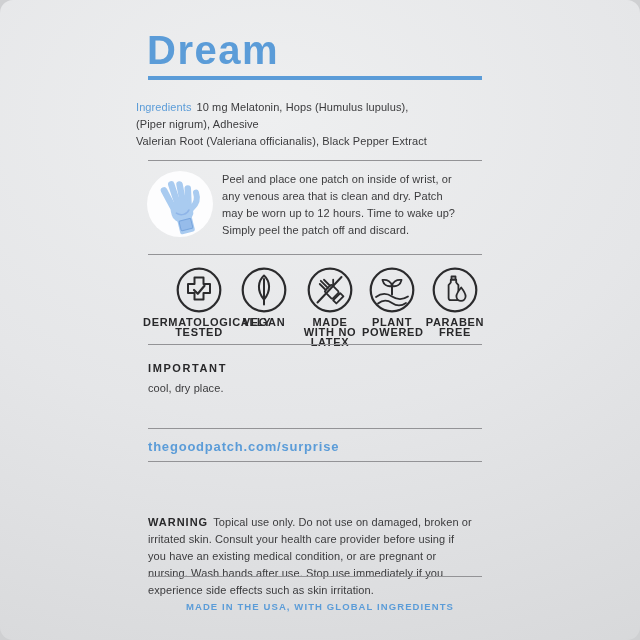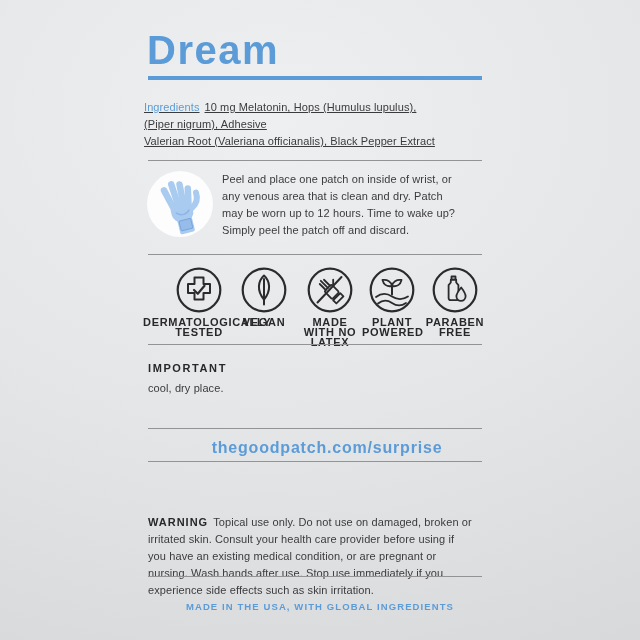--- a/index.html
+++ b/index.html
@@ -1,38 +1,39 @@
 <!DOCTYPE html>
 <html><head>
 <meta charset="utf-8">
 <style>
   html,body{margin:0;padding:0;background:#cfd0d2;}
   .page{
     position:relative;width:640px;height:640px;overflow:hidden;
     background:radial-gradient(140% 105% at 42% 18%, #eeeff0 0%, #e5e6e8 45%, #d4d5d7 100%);
     font-family:"Liberation Sans", sans-serif;
     color:#3b3b3d;
+    border-radius:13px;
   }
   .title{
     position:absolute;left:147px;top:30px;
     font-size:40px;line-height:1;font-weight:700;letter-spacing:1.5px;
     color:#5b9cd8;
   }
   .title-rule{position:absolute;left:148px;top:76px;width:334px;height:4px;background:#5b9cd8;}
   .hr{position:absolute;left:148px;width:334px;border-top:1px solid #939396;height:0;}
   .hr1{top:160px;} .hr2{top:254px;} .hr3{top:344px;}
   .hr4{top:428px;} .hr5{top:461px;} .hr6{top:576px;}
 
   .para{position:absolute;font-size:11px;line-height:17px;letter-spacing:.1px;}
   .para .line{white-space:nowrap;}
   .lead{margin-right:5px;}
   .blue{color:#5b9cd8;}
   .boldlead{font-weight:700;letter-spacing:1px;color:#28282a;}
 
-  .ingredients{left:144px;top:99px;text-decoration:underline;}
+  .ingredients{left:136px;top:99px;}
   .usage{left:222px;top:171px;}
 
   .hand{position:absolute;left:147px;top:171px;width:66px;height:66px;}
 
   .badge{position:absolute;top:266px;text-align:center;}
   .badge svg{display:block;margin:0 auto;}
   .badge .blabel{
     margin-top:3px;font-size:11px;font-weight:700;letter-spacing:.7px;
     line-height:10px;color:#28282a;
   }
@@ -43,22 +44,22 @@
   .b5{left:425px;width:60px;}
 
   .imp-head{
     position:absolute;left:148px;top:362px;
     font-size:11px;font-weight:700;letter-spacing:1.6px;color:#28282a;
   }
   .important-body{left:148px;top:380px;}
   .warning{left:148px;top:476px;margin-top:38px;}
 
   .website{
-    position:absolute;left:160px;top:439px;width:334px;text-align:center;
-    font-size:16px;font-weight:700;letter-spacing:.8px;color:#5b9cd8;cursor:pointer;
+    position:absolute;left:148px;top:439px;width:334px;text-align:left;
+    font-size:13px;font-weight:700;letter-spacing:.8px;color:#5b9cd8;cursor:pointer;
   }
   .footer{
     position:absolute;left:118px;top:589px;width:404px;text-align:center;
     font-size:9.5px;font-weight:700;letter-spacing:1.1px;color:#5b9cd8;margin-top:12px;
   }
   .icon-stroke{stroke:#2b2b2d;fill:none;stroke-linecap:round;stroke-linejoin:round;}
 </style>
 </head>
 <body>
 

